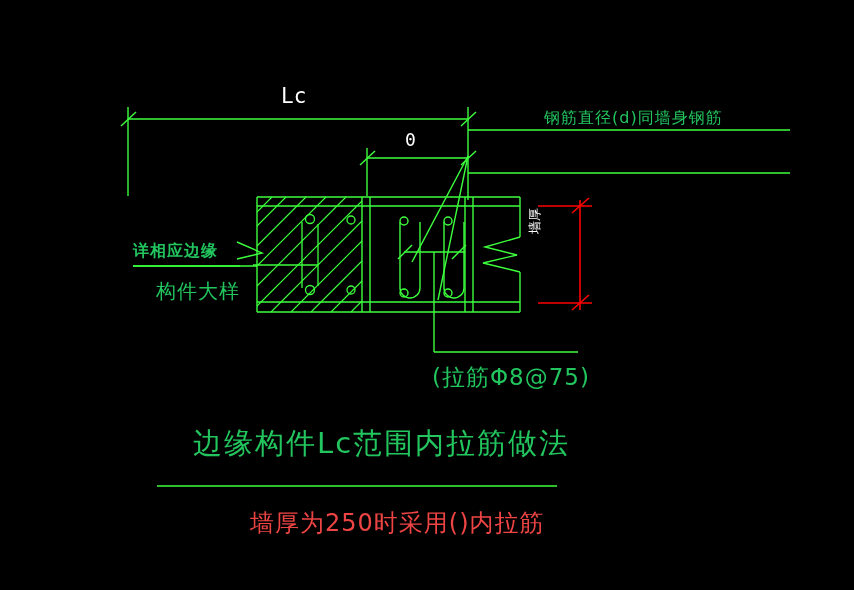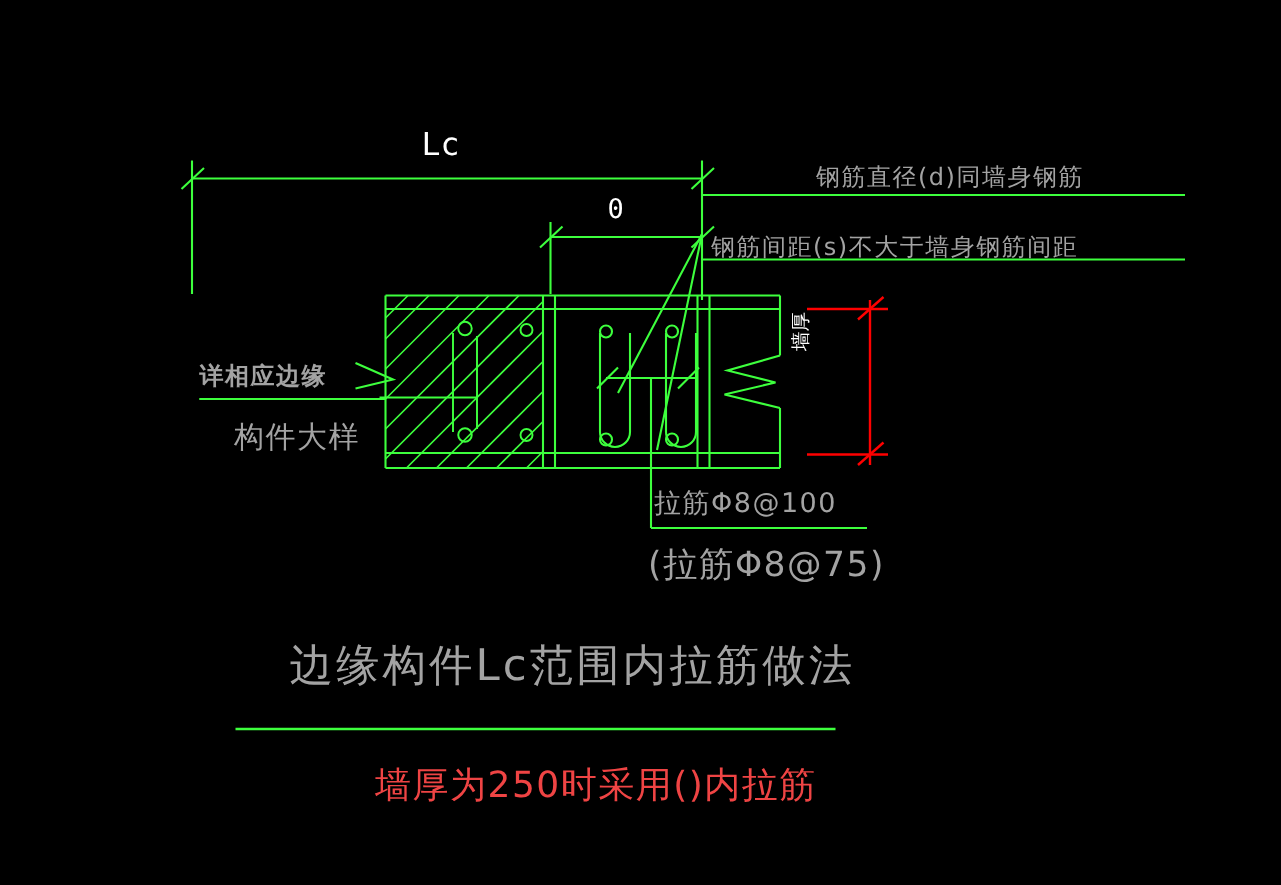--- a/index.html
+++ b/index.html
@@ -22,21 +22,21 @@
     width: 854px;
     height: 590px;
   }
   .txt {
     position: absolute;
     white-space: nowrap;
     font-family: "DejaVu Sans", sans-serif;
     line-height: 1;
     letter-spacing: 1px;
   }
-  .txt-green { color: #a3a3a3; }
+  .txt-green { color: #22c55e; }
   .txt-white { color: #ffffff; }
   .txt-red    { color: #ef4444; }
 
   .t-lc {
     left: 281px; top: 86px;
     font-size: 21px;
     font-family: "DejaVu Sans Mono", monospace;
     letter-spacing: 0px;
   }
   .t-zero {
@@ -210,27 +210,25 @@
     </g>
 
   </svg>
 
   <div class="txt txt-white t-lc">Lc</div>
 
   <div class="txt txt-white t-zero">0</div>
 
   <div class="txt txt-green t-note1">钢筋直径(d)同墙身钢筋</div>
 
-  <div class="txt txt-green t-note2">钢筋间距(s)不大于墙身钢筋间距</div>
 
   <div class="txt txt-green t-left1">详相应边缘</div>
 
   <div class="txt txt-green t-left2">构件大样</div>
 
-  <div class="txt txt-green t-tie1">拉筋Φ8@100</div>
 
   <div class="txt txt-green t-tie2">(拉筋Φ8@75)</div>
 
   <div class="txt txt-white t-thk">墙厚</div>
 
   <div class="txt txt-green t-title">边缘构件Lc范围内拉筋做法</div>
 
   <div class="txt txt-red t-redline">墙厚为250时采用()内拉筋</div>
 
 </div>

